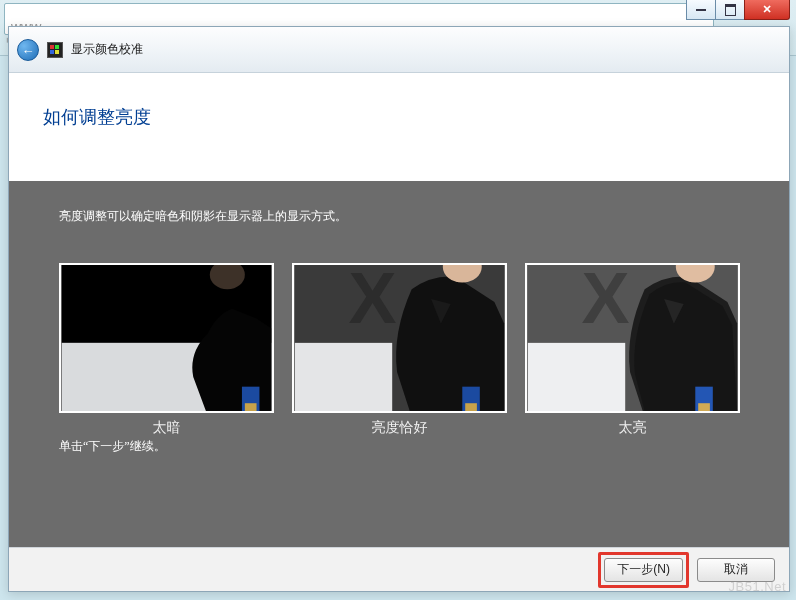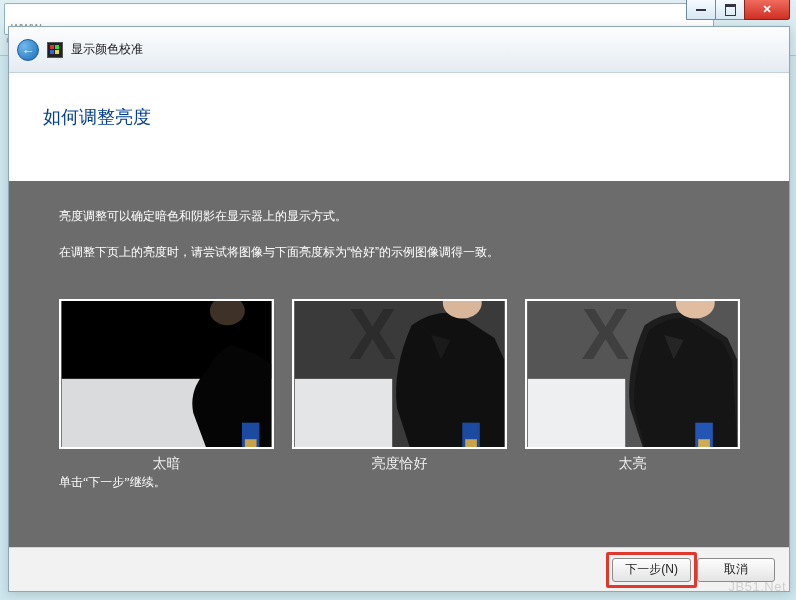--- a/index.html
+++ b/index.html
@@ -167,20 +167,21 @@
 
   .continue-line { margin-top: 36px; font-family: Liberation Serif, serif; }
 
   
   .wizard-footer {
     height: 44px;
     border-top: 1px solid #d0d5da;
     background: #f2f2f2;
     display:flex; justify-content:flex-end; align-items:center;
     padding: 0 14px;
+    gap: 8px;
   }
   .btn {
     height: 24px;
     min-width: 78px;
     border: 1px solid #8b8b8b;
     border-radius: 3px;
     background: linear-gradient(#fdfdfd, #e4e4e4);
     font-size: 12px;
     color:#222;
     padding: 0 12px;
@@ -233,21 +234,20 @@
     <div class="back-btn"></div>
     <div class="app-icon"></div>
     <div class="wizard-title">显示颜色校准</div>
   </div>
 
   <div class="wizard-body">
     <div class="section-heading">如何调整亮度</div>
 
     <div class="gray-panel">
       <p>亮度调整可以确定暗色和阴影在显示器上的显示方式。</p>
-      <p>在调整下页上的亮度时，请尝试将图像与下面亮度标为“恰好”的示例图像调得一致。</p>
 
       <div class="examples">
 
         <div class="ex">
           <svg class="ex-img" viewBox="0 0 215 150">
             <rect x="0" y="0" width="215" height="80" fill="#000"></rect>
             <rect x="0" y="80" width="215" height="70" fill="#d9dbdd"></rect>
             <path d="M150 70 Q160 50 175 45 L200 55 L215 65 L215 150 L148 150 L135 115 Q130 90 150 70 Z" fill="#050505"></path>
             <rect x="185" y="125" width="18" height="25" fill="#1b4aa0"></rect>
             <rect x="188" y="142" width="12" height="8" fill="#c7a24a"></rect>

